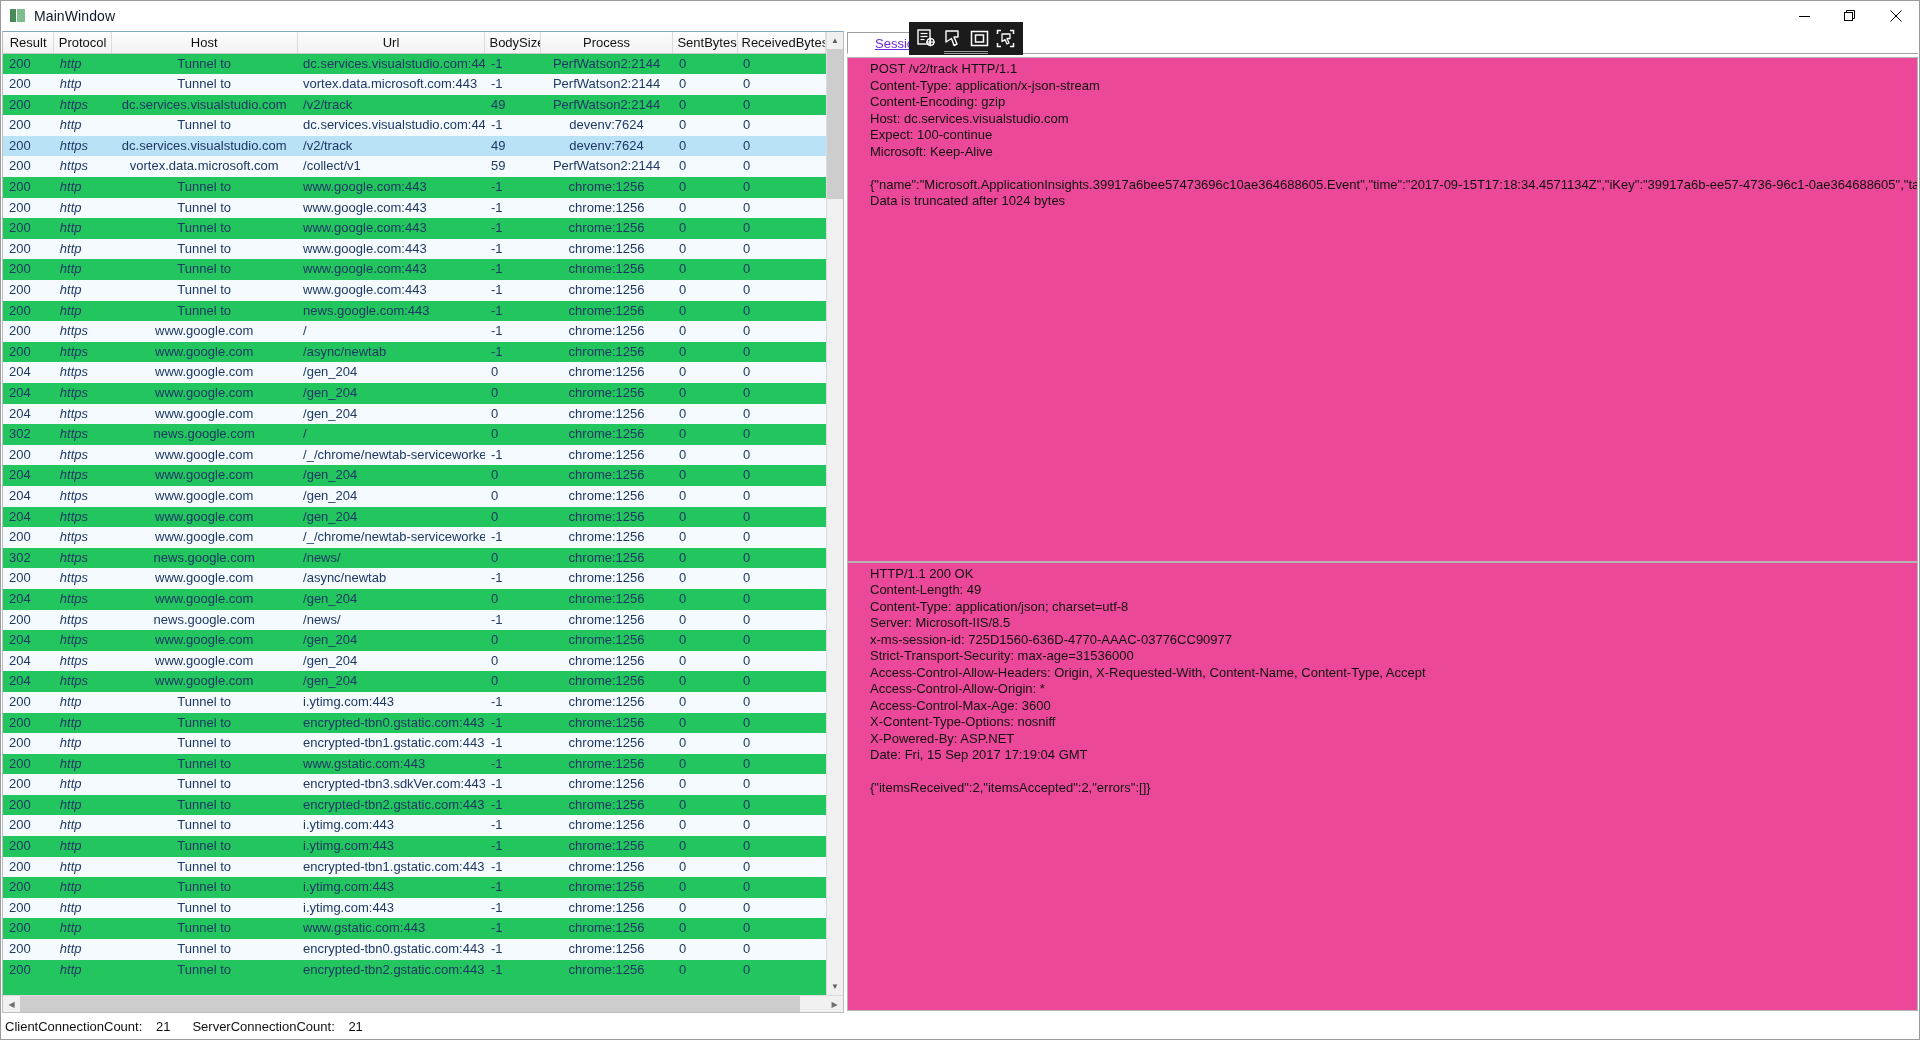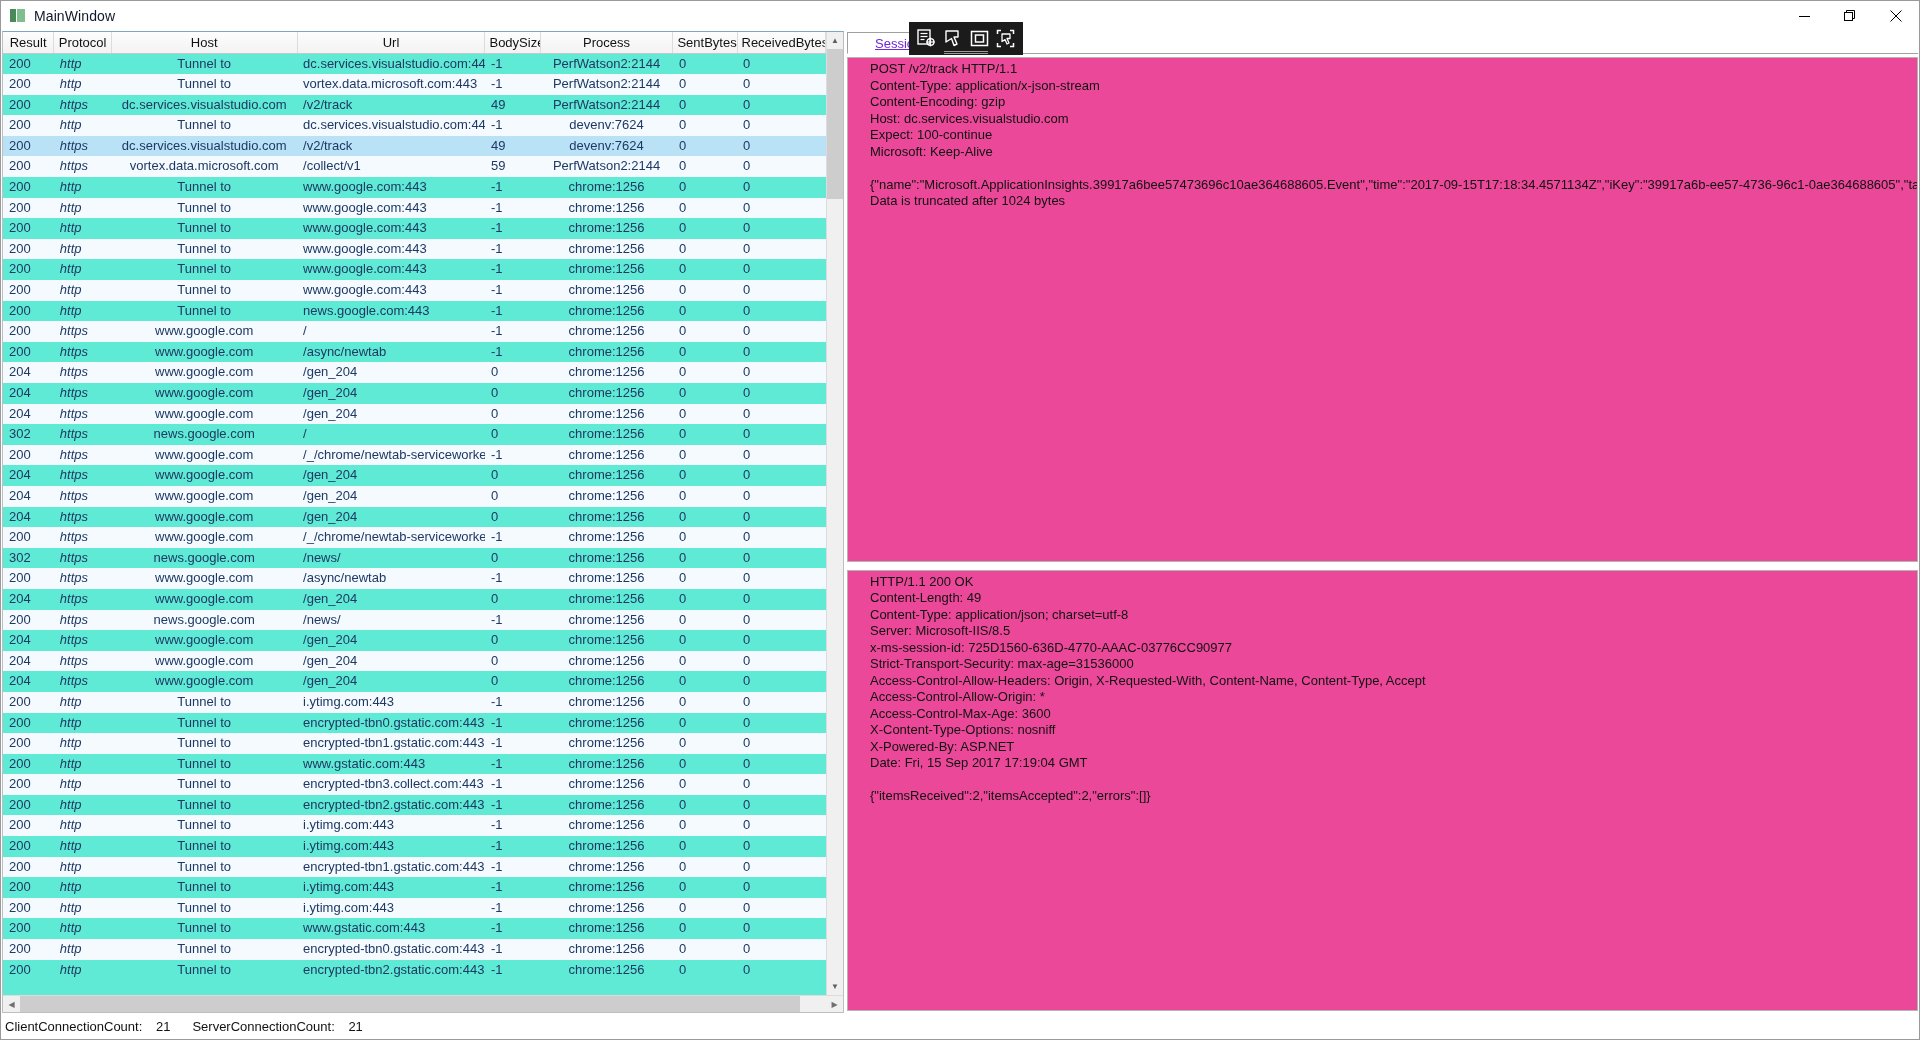--- a/index.html
+++ b/index.html
@@ -70,21 +70,21 @@
   }
 
   
   .grid-pane {
     flex: 0 0 842px;
     display: flex;
     flex-direction: column;
     min-width: 0;
     border: 1px solid #bfbfbf;
     border-top: 1px solid #7ea7c4;
-    background: #5eead4;
+    background: #22c55e;
     position: relative;
   }
   .grid-scroll-area {
     flex: 1 1 auto;
     display: flex;
     min-height: 0;
   }
   .grid-cols {
     flex: 1 1 auto;
     min-width: 0;
@@ -218,21 +218,21 @@
     text-decoration: underline;
   }
   .req-box, .res-box {
     background: #ec4899;
     border: 1px solid #b5b5b5;
     overflow: hidden;
     position: relative;
     padding: 3px 22px;
   }
   .req-box { flex: 0 0 51.4%; margin-top: 3px; }
-  .res-box { flex: 1 1 auto;  margin-top: 8px; margin-bottom: 2px;}
+  .res-box { flex: 1 1 auto;  margin-top: 0; margin-bottom: 2px;}
   .hdr-line {
     font-size: 13px;
     color: #111111;
     line-height: 16.5px;
     white-space: pre;
     font-family: "Liberation Sans", sans-serif;
   }
   .hdr-line.blank { height: 16.5px; }
 
   
@@ -673,21 +673,21 @@
                   <td class="c-url">www.gstatic.com:443</td>
                   <td class="c-body">-1</td>
                   <td class="c-process">chrome:1256</td>
                   <td class="c-sent">0</td>
                   <td class="c-recv">0</td>
                 </tr>
                 <tr class="alt">
                   <td class="c-result">200</td>
                   <td class="c-protocol">http</td>
                   <td class="c-host">Tunnel to</td>
-                  <td class="c-url">encrypted-tbn3.collect.com:443</td>
+                  <td class="c-url">encrypted-tbn3.sdkVer.com:443</td>
                   <td class="c-body">-1</td>
                   <td class="c-process">chrome:1256</td>
                   <td class="c-sent">0</td>
                   <td class="c-recv">0</td>
                 </tr>
                 <tr>
                   <td class="c-result">200</td>
                   <td class="c-protocol">http</td>
                   <td class="c-host">Tunnel to</td>
                   <td class="c-url">encrypted-tbn2.gstatic.com:443</td>

